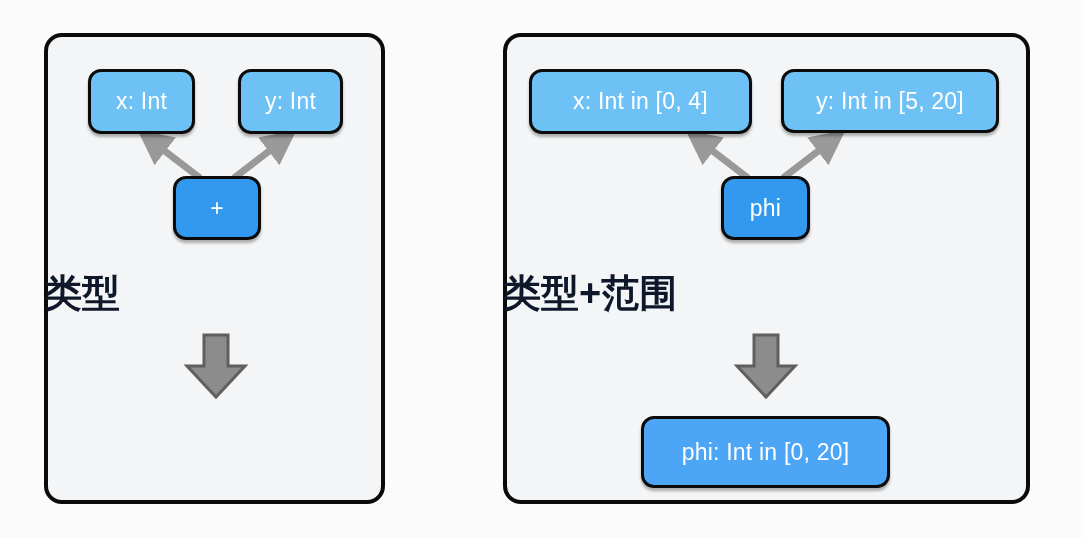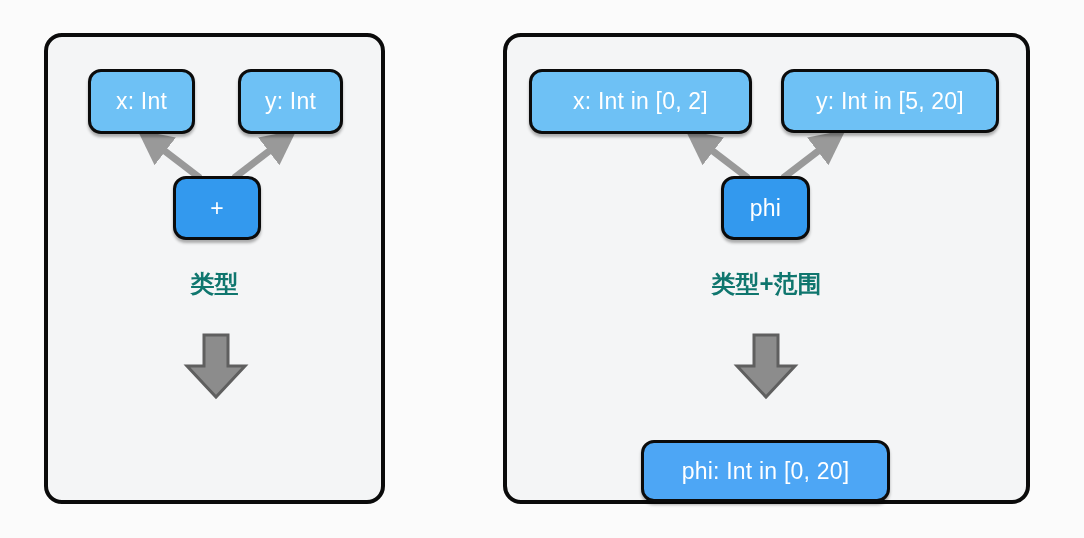--- a/index.html
+++ b/index.html
@@ -56,38 +56,37 @@
   
   #node-x-left   { left: 88px;  top: 69px;  width: 107px; height: 65px; }
   #node-y-left   { left: 238px; top: 69px;  width: 105px; height: 65px; }
   #node-op-left  { left: 173px; top: 176px; width: 88px;  height: 64px; }
   #node-res-left { left: 148px; top: 416px; width: 136px; height: 62px; }
 
   
   #node-x-right   { left: 529px; top: 69px;  width: 223px; height: 65px; }
   #node-y-right   { left: 781px; top: 69px;  width: 218px; height: 64px; }
   #node-op-right  { left: 721px; top: 176px; width: 89px;  height: 64px; }
-  #node-res-right { left: 641px; top: 440px; width: 249px; height: 62px; }
+  #node-res-right { left: 641px; top: 416px; width: 249px; height: 72px; }
 
   
   .edges {
     position: absolute;
     left: 0; top: 0;
     width: 1084px;
     height: 538px;
     pointer-events: none;
   }
 
   
   .caption {
     position: absolute;
-    text-align: center;
-    color: #0f766e;
+    color: #0f172a;
     font-weight: bold;
-    font-size: 24px;
+    font-size: 38px;
     white-space: nowrap;
   }
   #caption-left  { left: 44px;  top: 268px; width: 341px; }
   #caption-right { left: 503px; top: 268px; width: 527px; }
 
   
   .down-arrow { position: absolute; }
   #down-arrow-left  { left: 183px; top: 332px; }
   #down-arrow-right { left: 733px; top: 332px; }
 </style>
@@ -126,21 +125,21 @@
   <svg class="edges" id="edges-right" viewBox="0 0 1084 538" width="1084" height="538">
     <defs>
       <marker id="arrowhead-gray-r" markerWidth="5" markerHeight="5" refX="2.2" refY="2.5" orient="auto">
         <path d="M0,0 L5,2.5 L0,5 z" fill="#999999"></path>
       </marker>
     </defs>
     <line x1="748" y1="178" x2="701" y2="142" stroke="#999999" stroke-width="7" marker-end="url(#arrowhead-gray-r)"></line>
     <line x1="783" y1="178" x2="830" y2="142" stroke="#999999" stroke-width="7" marker-end="url(#arrowhead-gray-r)"></line>
   </svg>
 
-  <div class="node operand" id="node-x-right">x: Int in [0, 2]</div>
+  <div class="node operand" id="node-x-right">x: Int in [0, 4]</div>
 
   <div class="node operand" id="node-y-right">y: Int in [5, 20]</div>
 
   <div class="node operator" id="node-op-right">phi</div>
 
   <div class="caption" id="caption-right">类型+范围</div>
 
   <svg class="down-arrow" id="down-arrow-right" width="66" height="68" viewBox="0 0 66 68">
     <path d="M21,3 L45,3 L45,34 L62,34 L33,65 L4,34 L21,34 Z" fill="#8c8c8c" stroke="#5f5f5f" stroke-width="3" stroke-linejoin="miter"></path>
   </svg>

